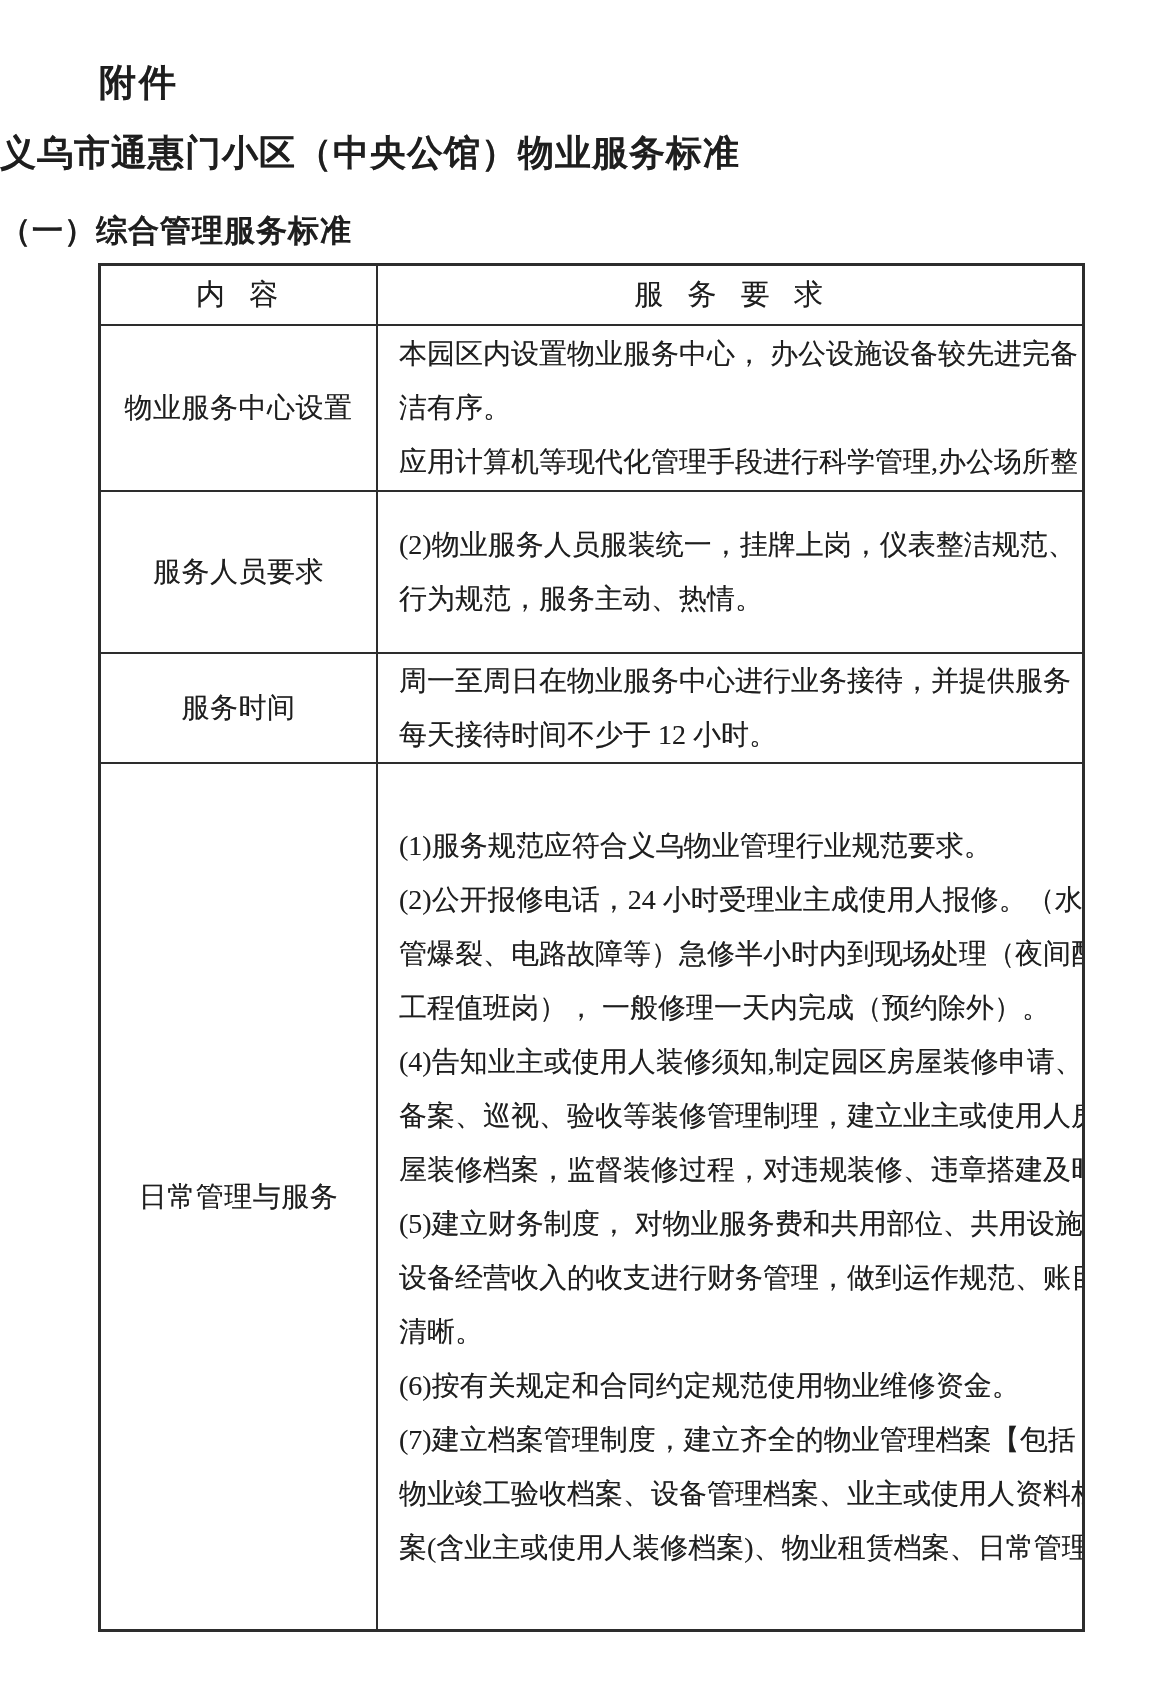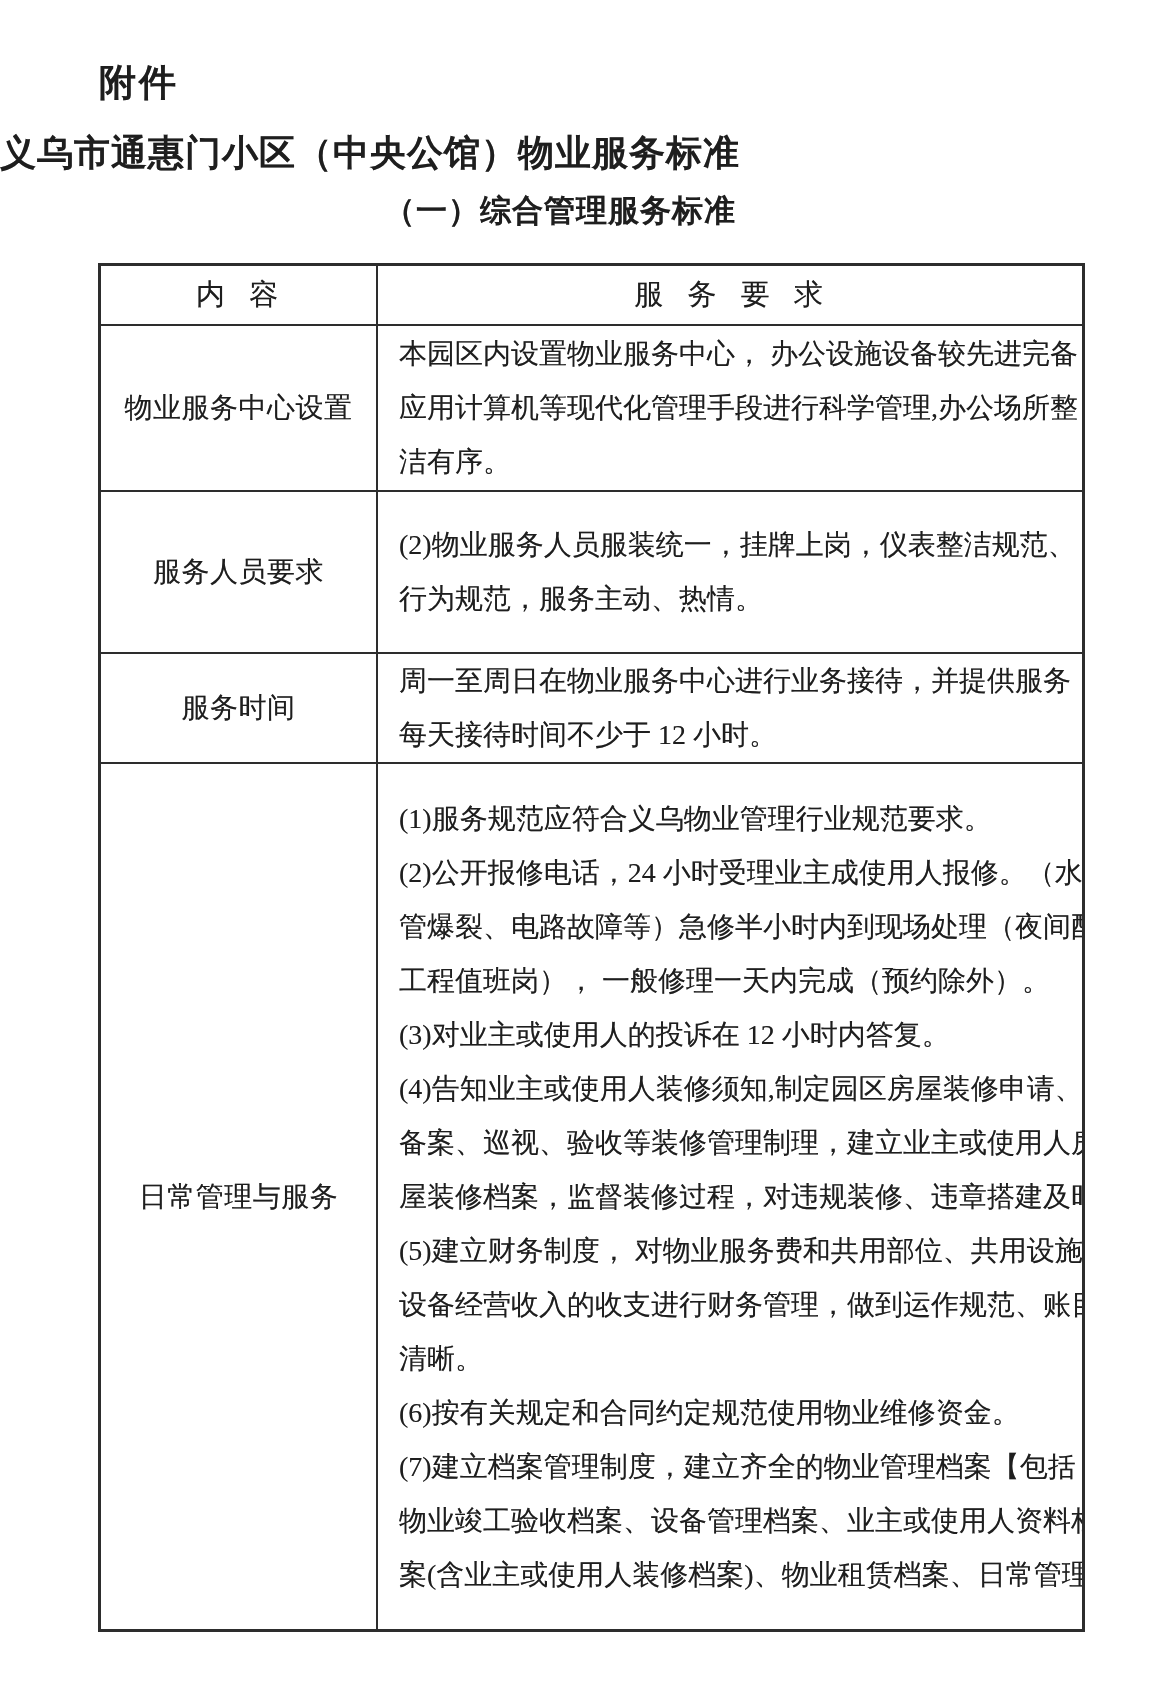--- a/index.html
+++ b/index.html
@@ -33,24 +33,24 @@
     top: 129px;
     left: 0;
     width: 1140px;
     text-align: left;
     font-size: 36px;
     font-weight: 700;
     letter-spacing: 1px;
   }
   .section-heading {
     position: absolute;
-    top: 190px;
+    top: 210px;
     left: 0;
     width: 1120px;
-    text-align: center;
+    text-align: left;
     font-size: 31px;
     font-weight: 700;
     letter-spacing: 1px;
   }
 
   .service-table {
     position: absolute;
     left: 98px;
     top: 263px;
     width: 987px;
@@ -124,22 +124,22 @@
 
   <div class="t-row t-header">
     <div class="label-cell txt">内 容</div>
     <div class="content-cell txt">服 务 要 求</div>
   </div>
 
   <div class="t-row row-1">
     <div class="label-cell txt">物业服务中心设置</div>
     <div class="content-cell">
         <div class="text-line">本园区内设置物业服务中心， 办公设施设备较先进完备，</div>
+        <div class="text-line">洁有序。</div>
         <div class="text-line">应用计算机等现代化管理手段进行科学管理,办公场所整</div>
-        <div class="text-line">洁有序。</div>
       </div>
   </div>
 
   <div class="t-row row-2">
     <div class="label-cell txt">服务人员要求</div>
     <div class="content-cell">
         <div class="text-line">(2)物业服务人员服装统一，挂牌上岗，仪表整洁规范、</div>
         <div class="text-line">行为规范，服务主动、热情。</div>
       </div>
   </div>
@@ -152,21 +152,20 @@
       </div>
   </div>
 
   <div class="t-row row-4">
     <div class="label-cell txt">日常管理与服务</div>
     <div class="content-cell">
         <div class="text-line">(1)服务规范应符合义乌物业管理行业规范要求。</div>
         <div class="text-line">(2)公开报修电话，24 小时受理业主成使用人报修。（水</div>
         <div class="text-line">管爆裂、电路故障等）急修半小时内到现场处理（夜间配</div>
         <div class="text-line">工程值班岗）， 一般修理一天内完成（预约除外）。</div>
-        <div class="text-line">(3)对业主或使用人的投诉在 12 小时内答复。</div>
         <div class="text-line">(4)告知业主或使用人装修须知,制定园区房屋装修申请、</div>
         <div class="text-line">备案、巡视、验收等装修管理制理，建立业主或使用人房</div>
         <div class="text-line">屋装修档案，监督装修过程，对违规装修、违章搭建及时</div>
         <div class="text-line">(5)建立财务制度， 对物业服务费和共用部位、共用设施</div>
         <div class="text-line">设备经营收入的收支进行财务管理，做到运作规范、账目</div>
         <div class="text-line">清晰。</div>
         <div class="text-line">(6)按有关规定和合同约定规范使用物业维修资金。</div>
         <div class="text-line">(7)建立档案管理制度，建立齐全的物业管理档案【包括</div>
         <div class="text-line">物业竣工验收档案、设备管理档案、业主或使用人资料档</div>
         <div class="text-line">案(含业主或使用人装修档案)、物业租赁档案、日常管理</div>

